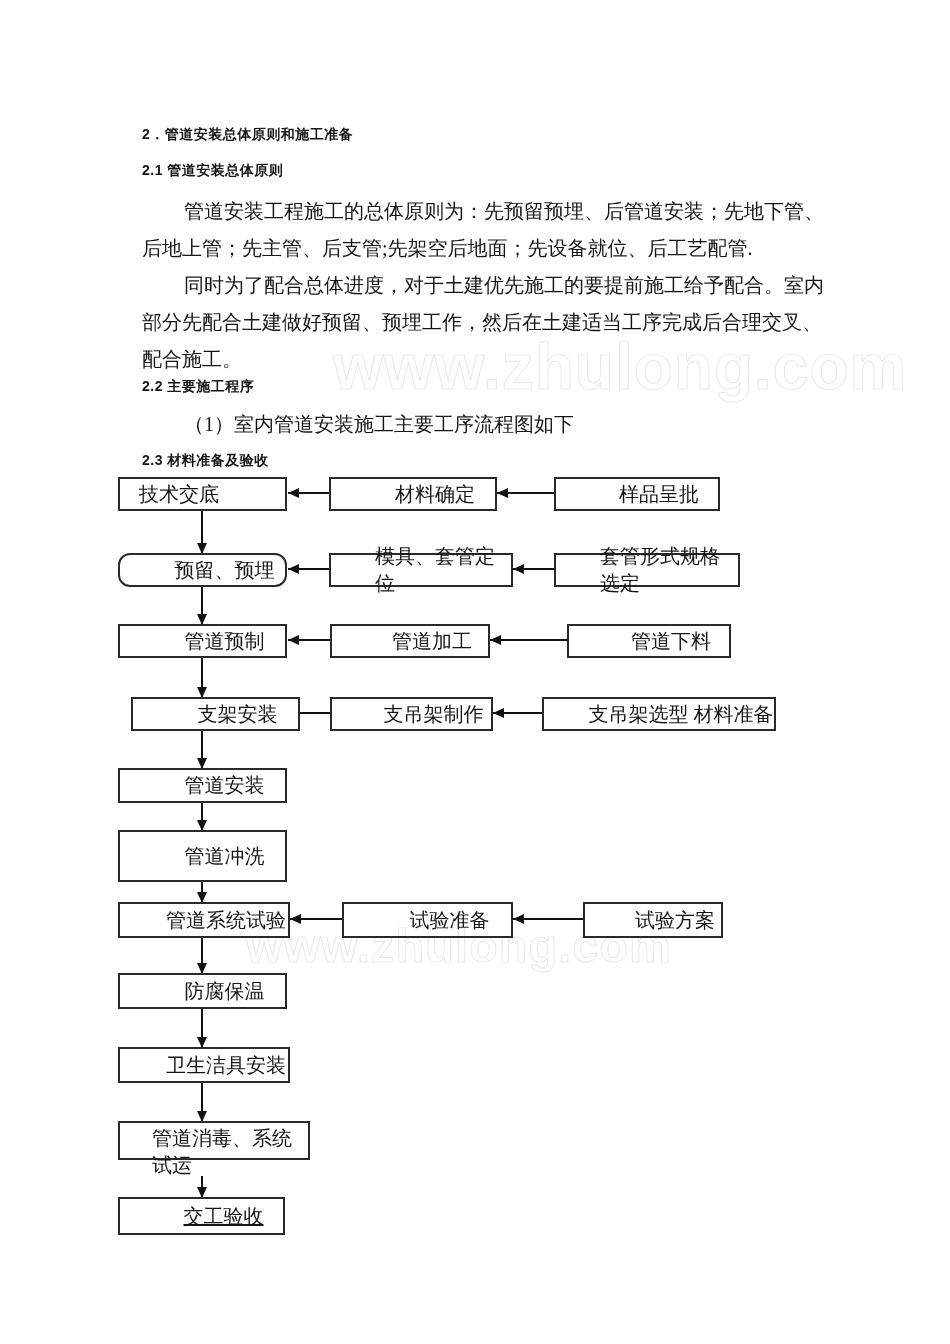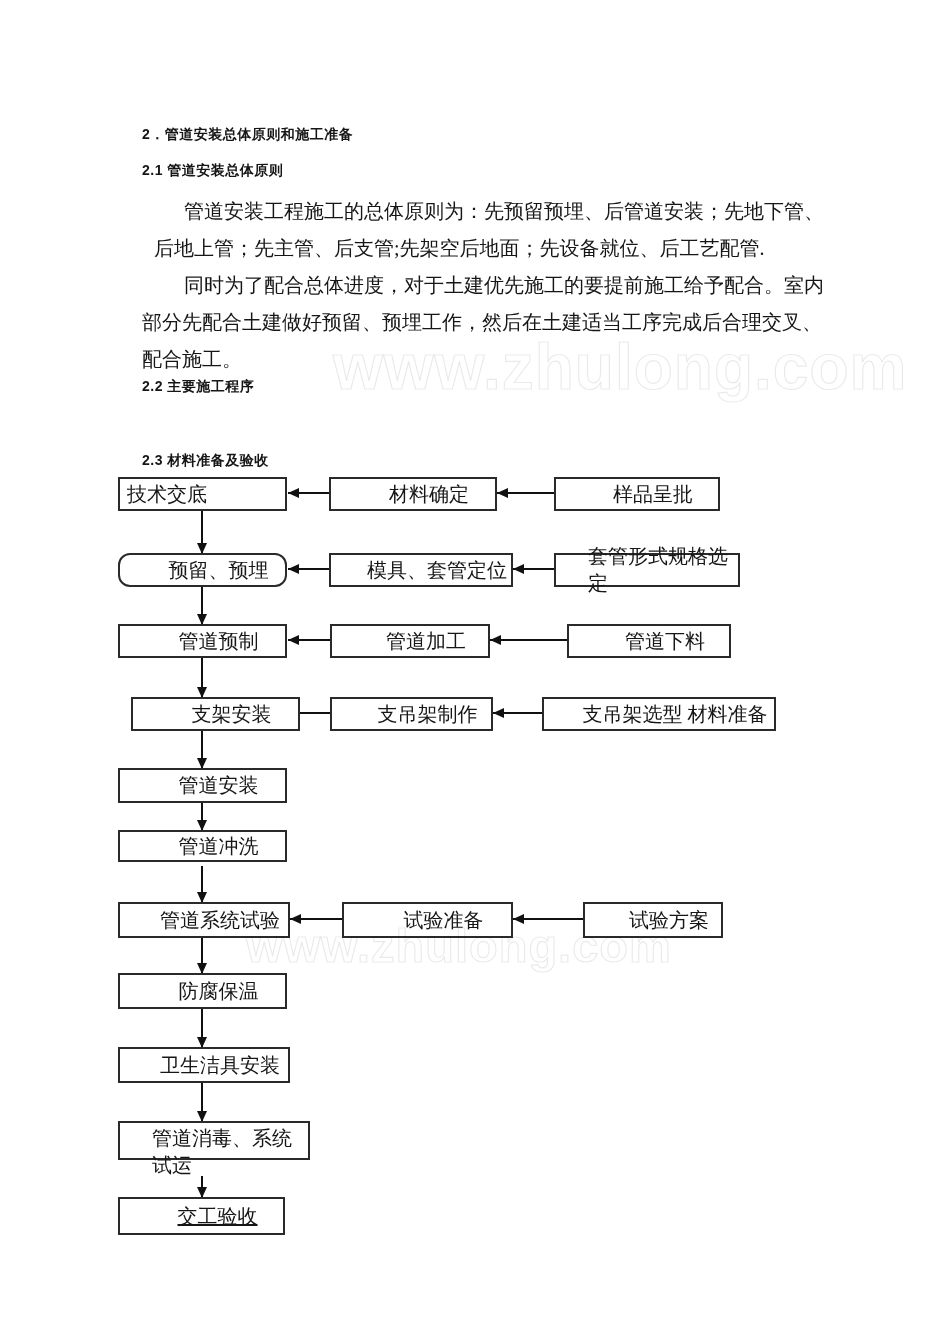--- a/index.html
+++ b/index.html
@@ -33,21 +33,21 @@
     box-sizing:border-box;
     border:2px solid #2a2a2a;
     background:#ffffff;
     display:flex;
     align-items:center;
     justify-content:center;
     font-size:20px;
     z-index:3;
     padding-left:32px;
   }
-  .box span{display:inline-block;}
+  .box span{display:inline-block;margin-left:12px;}
   .box.align-left{justify-content:flex-start;padding-left:7px;}
   .box.two-line{align-items:flex-start;overflow:visible;}
   .box.two-line .wrap-label{
     display:block;width:174px;margin:2px auto 0;
     text-align:left;line-height:27px;white-space:normal;
   }
   .arrow-v{position:absolute;width:2px;background:#111;z-index:2;}
   .arrow-v::after{
     content:"";position:absolute;left:-4px;bottom:-1px;width:0;height:0;
     border-left:5px solid transparent;border-right:5px solid transparent;
@@ -79,27 +79,28 @@
 
 <div class="page">
 
   <div class="watermark wm-1">www.zhulong.com</div>
   <div class="watermark wm-2">www.zhulong.com</div>
 
   <div class="t hd" style="left:142px;top:122px;">2．管道安装总体原则和施工准备</div>
   <div class="t hd" style="left:142px;top:158px;">2.1 管道安装总体原则</div>
 
   <div class="t" style="left:184px;top:199px;">管道安装工程施工的总体原则为：先预留预埋、后管道安装；先地下管、</div>
-  <div class="t" style="left:154px;top:236px;text-align:right;">后地上管；先主管、后支管;先架空后地面；先设备就位、后工艺配管.</div>
+  <div class="t" style="left:142px;top:236px;text-align:right;">后地上管；先主管、后支管;先架空后地面；先设备就位、后工艺配管.</div>
 
   <div class="t" style="left:184px;top:273px;">同时为了配合总体进度，对于土建优先施工的要提前施工给予配合。室内</div>
   <div class="t" style="left:142px;top:310px;">部分先配合土建做好预留、预埋工作，然后在土建适当工序完成后合理交叉、</div>
   <div class="t" style="left:142px;top:347px;">配合施工。</div>
 
   <div class="t hd" style="left:142px;top:374px;">2.2 主要施工程序</div>
+  <div class="t" style="left:184px;top:412px;">（1）室内管道安装施工主要工序流程图如下</div>
   <div class="t hd" style="left:142px;top:448px;">2.3 材料准备及验收</div>
 
   <div class="box align-left" style="left:118px;top:477px;width:169px;height:34px;">
       <span>技术交底</span>
     </div>
   <div class="box" style="left:329px;top:477px;width:168px;height:34px;">
       <span>材料确定</span>
     </div>
   <div class="box" style="left:554px;top:477px;width:166px;height:34px;">
       <span>样品呈批</span>
@@ -131,21 +132,21 @@
   <div class="box" style="left:330px;top:697px;width:163px;height:34px;">
       <span>支吊架制作</span>
     </div>
   <div class="box" style="left:542px;top:697px;width:234px;height:34px;">
       <span>支吊架选型 材料准备</span>
     </div>
 
   <div class="box" style="left:118px;top:768px;width:169px;height:35px;">
       <span>管道安装</span>
     </div>
-  <div class="box" style="left:118px;top:830px;width:169px;height:32px;">
+  <div class="box" style="left:118px;top:830px;width:169px;height:52px;">
       <span>管道冲洗</span>
     </div>
 
   <div class="box" style="left:118px;top:902px;width:172px;height:36px;">
       <span>管道系统试验</span>
     </div>
   <div class="box" style="left:342px;top:902px;width:171px;height:36px;">
       <span>试验准备</span>
     </div>
   <div class="box" style="left:583px;top:902px;width:140px;height:36px;">

